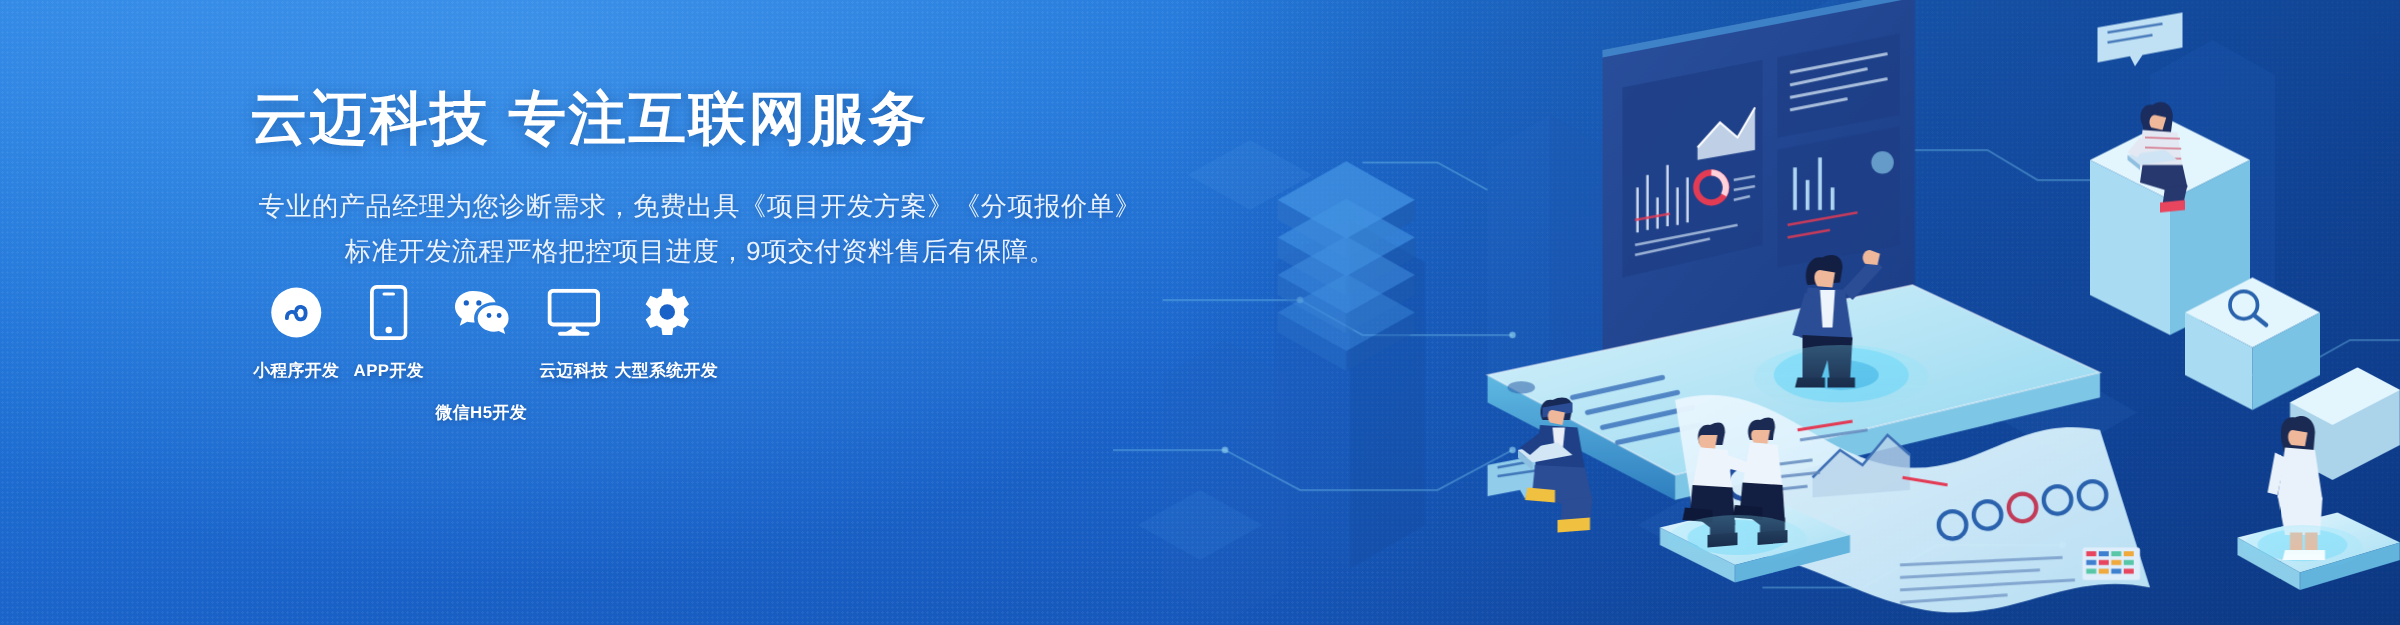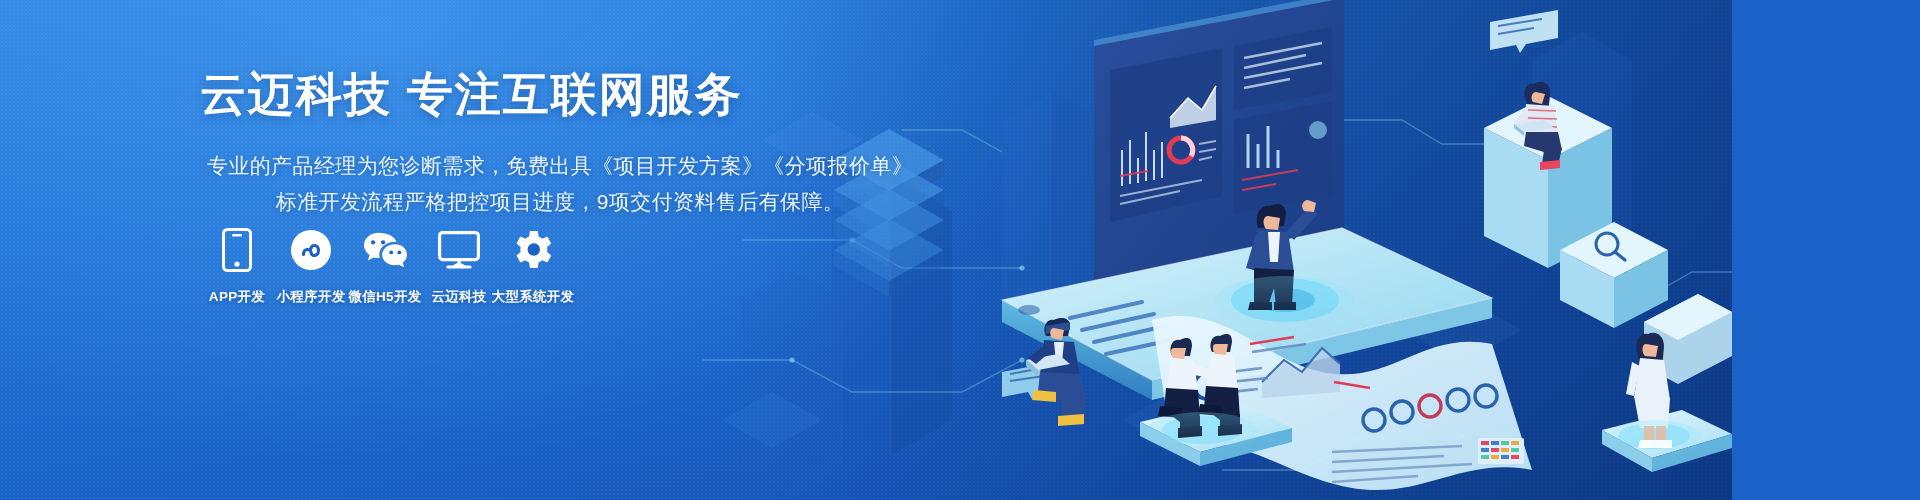--- a/index.html
+++ b/index.html
@@ -5,21 +5,21 @@
   * { margin:0; padding:0; box-sizing:border-box; }
   html,body { width:1920px; height:500px; overflow:hidden; }
   body {
     font-family:"Liberation Sans","DejaVu Sans",sans-serif;
     background:#1a62c8;
   }
 
   
   #banner{
     position:relative;
-    width:1732px; height:500px;
+    width:1920px; height:500px;
     overflow:hidden;
     background:
       radial-gradient(1100px 700px at 22% 6%, rgba(74,160,240,.55) 0%, rgba(74,160,240,0) 62%),
       linear-gradient(168deg,#2f86e4 0%, #2175d8 26%, #1a63c9 56%, #1555b8 82%, #12499f 100%);
   }
   
   #dots{
     position:absolute; inset:0;
     background-image:radial-gradient(rgba(255,255,255,.055) 1px, transparent 1px);
     background-size:4px 4px;
@@ -79,21 +79,21 @@
     font-size:13.5px;
     font-weight:bold;
     letter-spacing:.3px;
     white-space:nowrap;
     text-shadow:0 1px 4px rgba(6,38,92,.35);
   }
 
   
   .svc.w1{ width:74px; }
   .svc.w2{ width:74px; }
-  .svc.w3{ width:74px; }
+  .svc.w3{ width:74px;gap:33px; }
   .svc.w4{ width:74px; }
   .svc.w5{ width:74px;align-items:center; }
 
   
   #art{
     position:absolute; right:0; top:0; width:1030px; height:500px;
   }
   #art svg{ display:block; width:100%; height:100%; }
 </style>
 </head>
@@ -487,39 +487,39 @@
   <div id="copy">
     <h1 id="headline">云迈科技 专注互联网服务</h1>
     <div id="subtitle">
       <span class="ln">专业的产品经理为您诊断需求，免费出具《项目开发方案》《分项报价单》</span>
       <span class="ln">标准开发流程严格把控项目进度，9项交付资料售后有保障。</span>
     </div>
   </div>
 
   <div id="services">
 
+    <div class="svc w2">
+      <span class="svc-ico">
+        <svg width="42" height="42" viewBox="0 0 42 42">
+          <circle cx="21" cy="21" r="20" fill="#ffffff"></circle>
+          <path d="M13.5 25.5 C13.5 19.5, 20.5 19.0, 21 23.5 C21.5 28.0, 28.5 27.5, 28.5 21.5 C28.5 15.5, 21.5 15.0, 21 19.5" fill="none" stroke="#1a62c8" stroke-width="3.1" stroke-linecap="round"></path>
+        </svg>
+      </span>
+      <span class="svc-lb">小程序开发</span>
+    </div>
+
     <div class="svc w1">
       <span class="svc-ico">
         <svg width="30" height="44" viewBox="0 0 30 44">
           <rect x="1.5" y="1.5" width="27" height="41" rx="4" fill="none" stroke="#ffffff" stroke-width="3"></rect>
           <rect x="10" y="6" width="10" height="2.4" rx="1.2" fill="#ffffff"></rect>
           <circle cx="15" cy="36" r="2.6" fill="#ffffff"></circle>
         </svg>
       </span>
       <span class="svc-lb">APP开发</span>
-    </div>
-
-    <div class="svc w2">
-      <span class="svc-ico">
-        <svg width="42" height="42" viewBox="0 0 42 42">
-          <circle cx="21" cy="21" r="20" fill="#ffffff"></circle>
-          <path d="M13.5 25.5 C13.5 19.5, 20.5 19.0, 21 23.5 C21.5 28.0, 28.5 27.5, 28.5 21.5 C28.5 15.5, 21.5 15.0, 21 19.5" fill="none" stroke="#1a62c8" stroke-width="3.1" stroke-linecap="round"></path>
-        </svg>
-      </span>
-      <span class="svc-lb">小程序开发</span>
     </div>
 
     <div class="svc w3">
       <span class="svc-ico">
         <svg width="46" height="40" viewBox="0 0 46 40">
           <path d="M16 2 C7.7 2, 1 7.8, 1 15 C1 19.1, 3.3 22.8, 6.8 25.2 L5 31 L11.3 27.8 C12.8 28.2, 14.4 28.4, 16 28.4 C16.5 28.4, 17 28.4, 17.5 28.3 C17.2 27.2, 17 26, 17 24.8 C17 17.4, 24.4 11.5, 33.3 11.5 C33.9 11.5, 34.5 11.5, 35 11.6 C33.4 6.1, 25.6 2, 16 2 Z" fill="#ffffff"></path>
           <circle cx="10.5" cy="12" r="2.2" fill="#1a62c8"></circle>
           <circle cx="21" cy="12" r="2.2" fill="#1a62c8"></circle>
           <path d="M33.5 14 C26.1 14, 20 18.9, 20 25 C20 31.1, 26.1 36, 33.5 36 C34.9 36, 36.3 35.8, 37.6 35.5 L43 38 L41.6 33.3 C44.3 31.2, 46 28.3, 46 25 C46 18.9, 40.9 14, 33.5 14 Z" fill="#ffffff"></path>
           <circle cx="29.5" cy="22.5" r="2" fill="#1a62c8"></circle>

